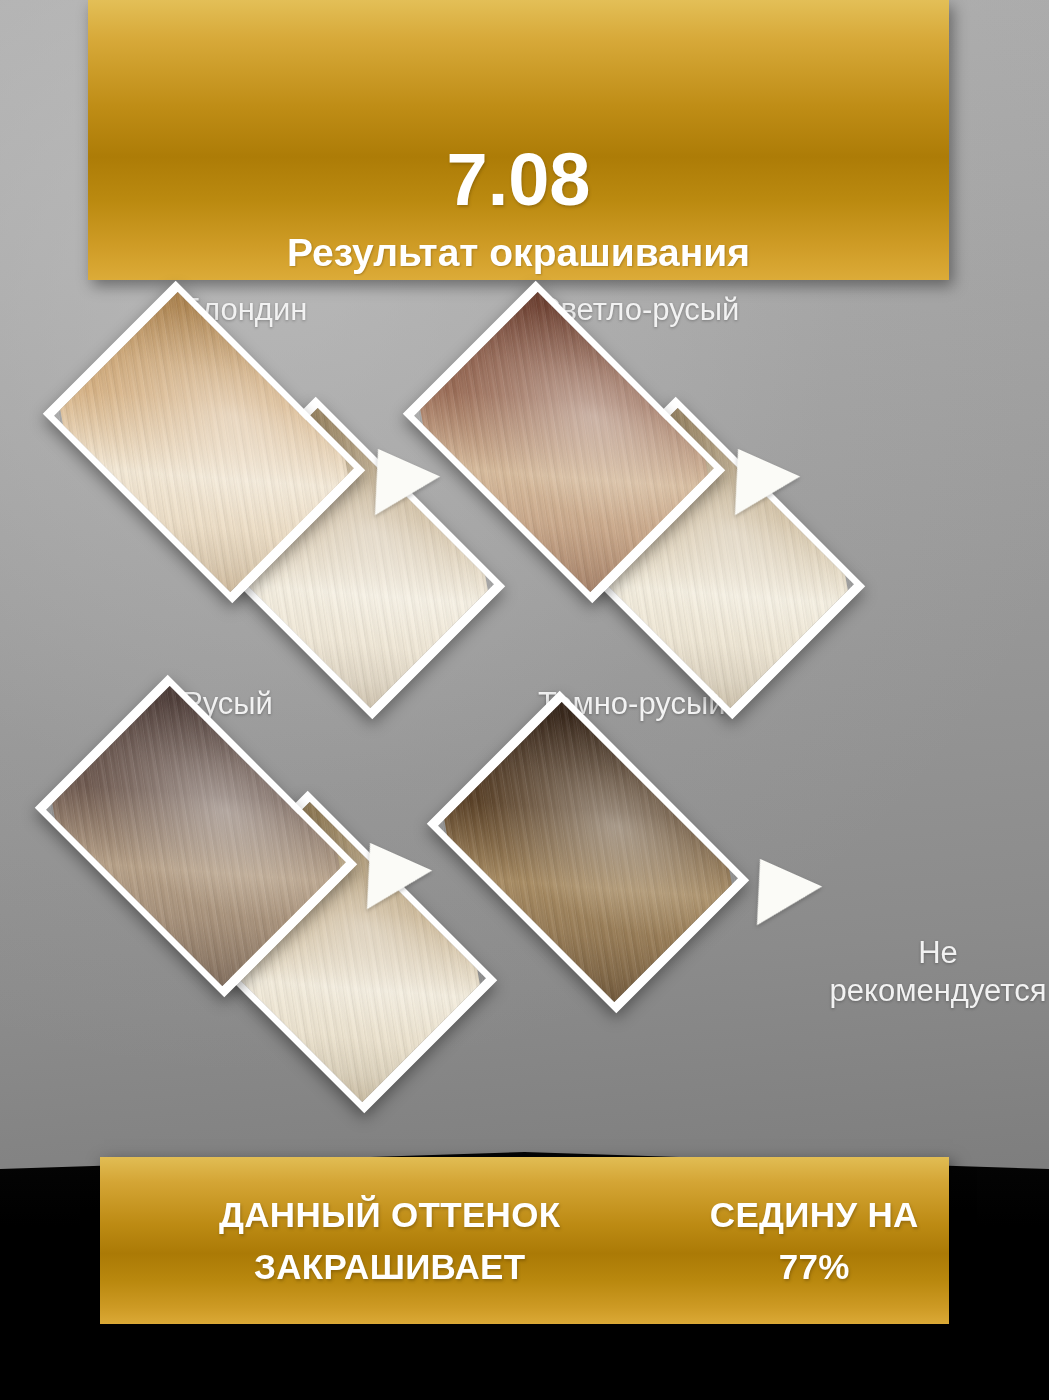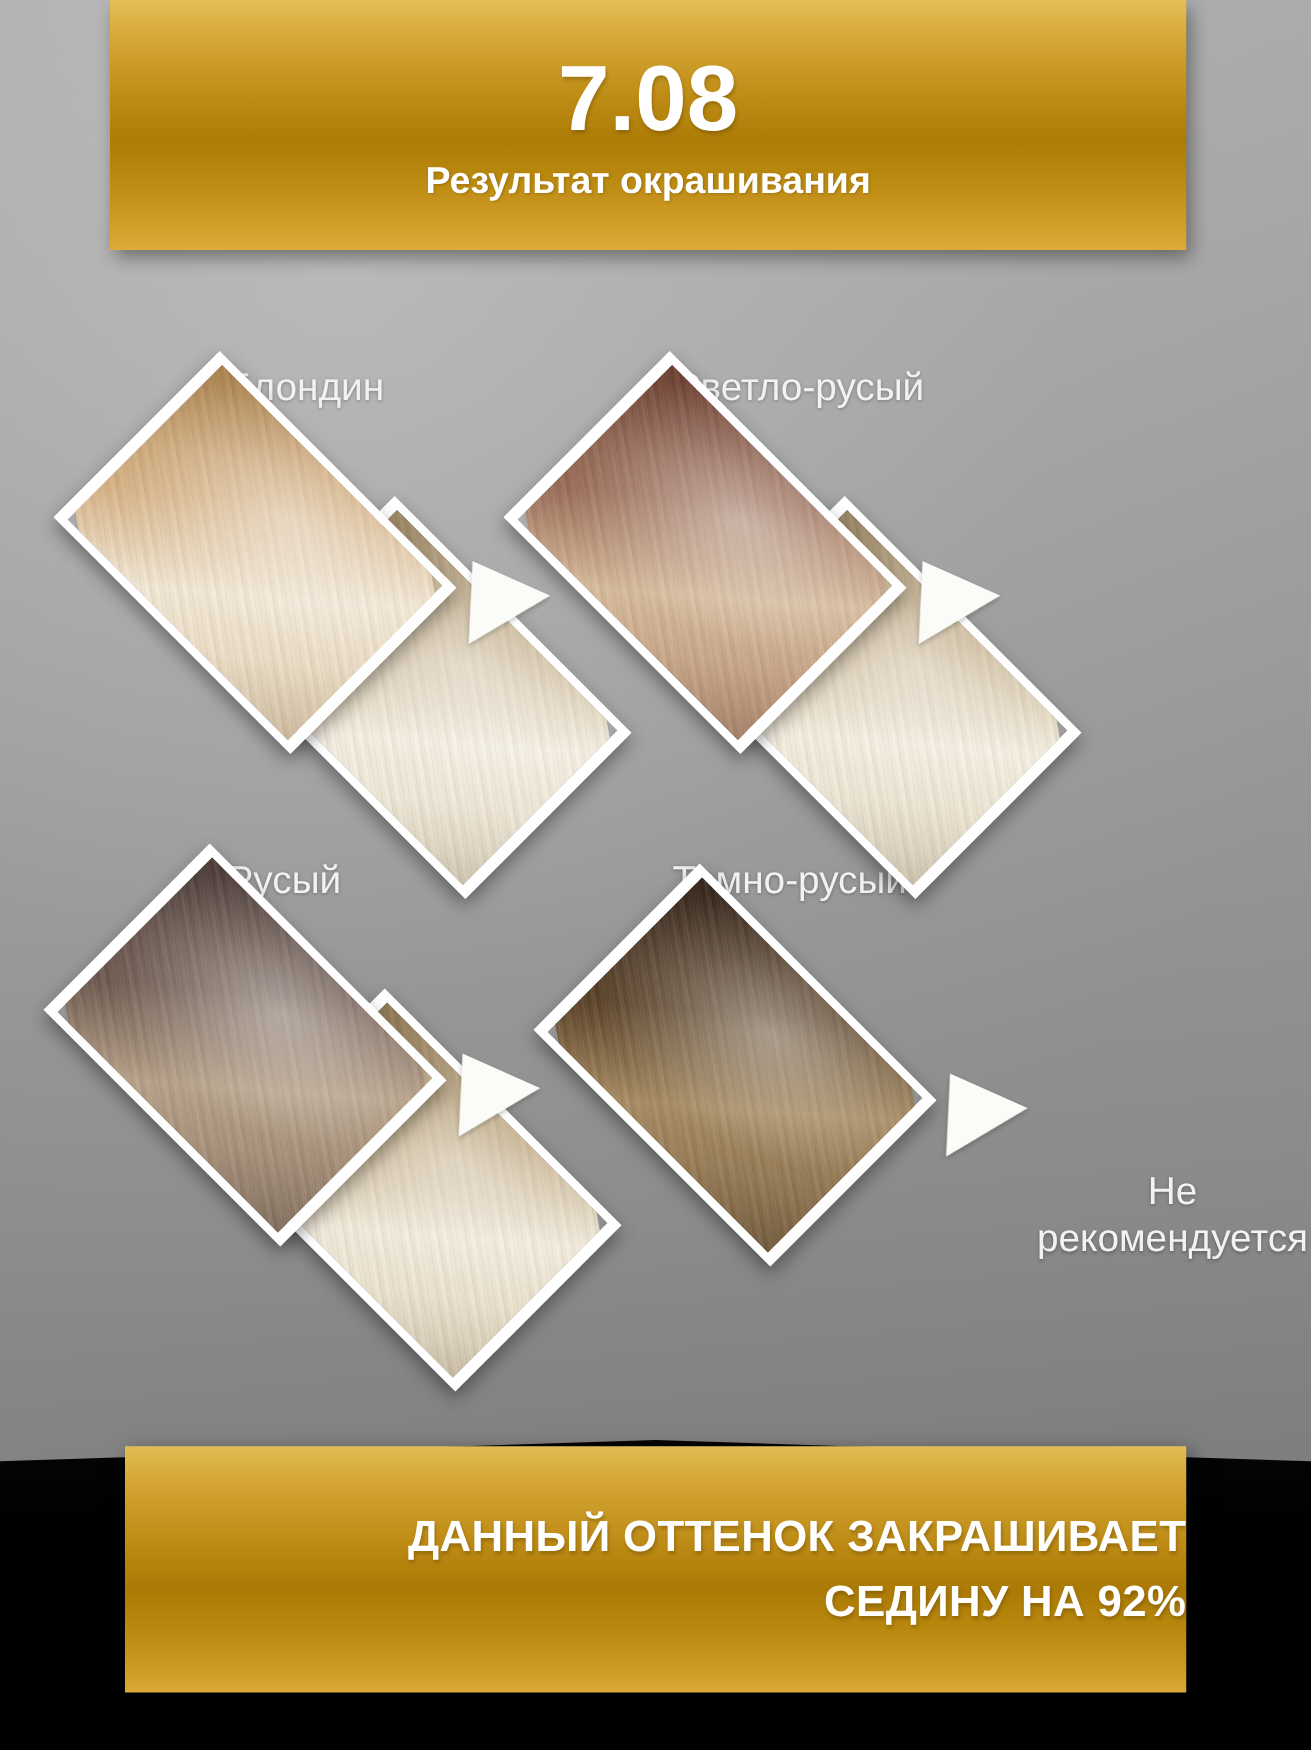--- a/index.html
+++ b/index.html
@@ -20,47 +20,47 @@
       radial-gradient(ellipse 115% 85% at 26% 16%, rgba(200,200,200,0.55) 0%, rgba(190,190,190,0.10) 48%, rgba(150,150,150,0.0) 72%),
       linear-gradient(175deg, #aeaeae 0%, #a6a6a6 18%, #9a9a9a 42%, #8b8b8b 68%, #7b7b7b 88%, #747474 100%);
   }
 
   
   .top-banner {
     position: absolute;
     left: 88px;
     top: 0px;
     width: 861px;
-    height: 200px;
+    height: 280px;
     background: linear-gradient(180deg,
        #e3bf57 0%,
        #d7a939 14%,
        #bf8d16 38%,
        #ad7c07 56%,
        #bb8a10 72%,
        #cf9c26 88%,
        #dcab38 100%);
     box-shadow: 4px 6px 14px rgba(0,0,0,0.40);
     display: flex;
     flex-direction: column;
     align-items: center;
-    justify-content: center;
+    justify-content: flex-end;
     padding-top: 8px;
     box-sizing: border-box;
   }
   .banner-code {
     font-size: 74px;
     font-weight: 700;
     color: #ffffff;
     letter-spacing: 0px;
     line-height: 1.04;
     text-shadow: 1px 2px 3px rgba(90,60,0,0.35);
   }
   .banner-line {
-    font-size: 30px;
+    font-size: 39px;
     font-weight: 700;
     color: #ffffff;
     line-height: 1.42;
     text-align: center;
     text-shadow: 1px 1px 2px rgba(90,60,0,0.32);
   }
   .banner-line.l1 { margin-top: 6px; }
 
   
   .grid {
@@ -213,33 +213,32 @@
   }
   .gold-chevron .gl.left  { left: -2%;  transform: rotate(0.9deg);  transform-origin: left center; }
   .gold-chevron .gl.right { right: -2%; transform: rotate(-0.9deg); transform-origin: right center; }
 
   
   .bottom-banner {
     position: absolute;
     left: 100px;
     top: 1157px;
     width: 849px;
-    height: 197px;
+    height: 167px;
     background: linear-gradient(180deg,
        #e1bd54 0%,
        #d4a535 15%,
        #bd8b14 40%,
        #ab7a06 58%,
        #b9880e 74%,
        #cd9a24 90%,
        #dba936 100%);
     box-shadow: 4px 6px 16px rgba(0,0,0,0.55);
     display: flex;
-    flex-direction: column;
-    align-items: flex-end;
+    align-items: center;
     justify-content: center;
     box-sizing: border-box;
   }
   .bottom-line {
     font-size: 35px;
     font-weight: 700;
     color: #ffffff;
     line-height: 1.48;
     text-align: center;
     letter-spacing: 0.3px;
@@ -348,16 +347,16 @@
   </div>
 
   <div class="dark-band"></div>
   <div class="gold-chevron">
     <div class="gl left"></div>
     <div class="gl right"></div>
   </div>
 
   <div class="bottom-banner">
     <div class="bottom-line">ДАННЫЙ ОТТЕНОК ЗАКРАШИВАЕТ</div>
-    <div class="bottom-line">СЕДИНУ НА 92%</div>
+    <div class="bottom-line">СЕДИНУ НА 77%</div>
   </div>
 
 </div>
 
 </body></html>

